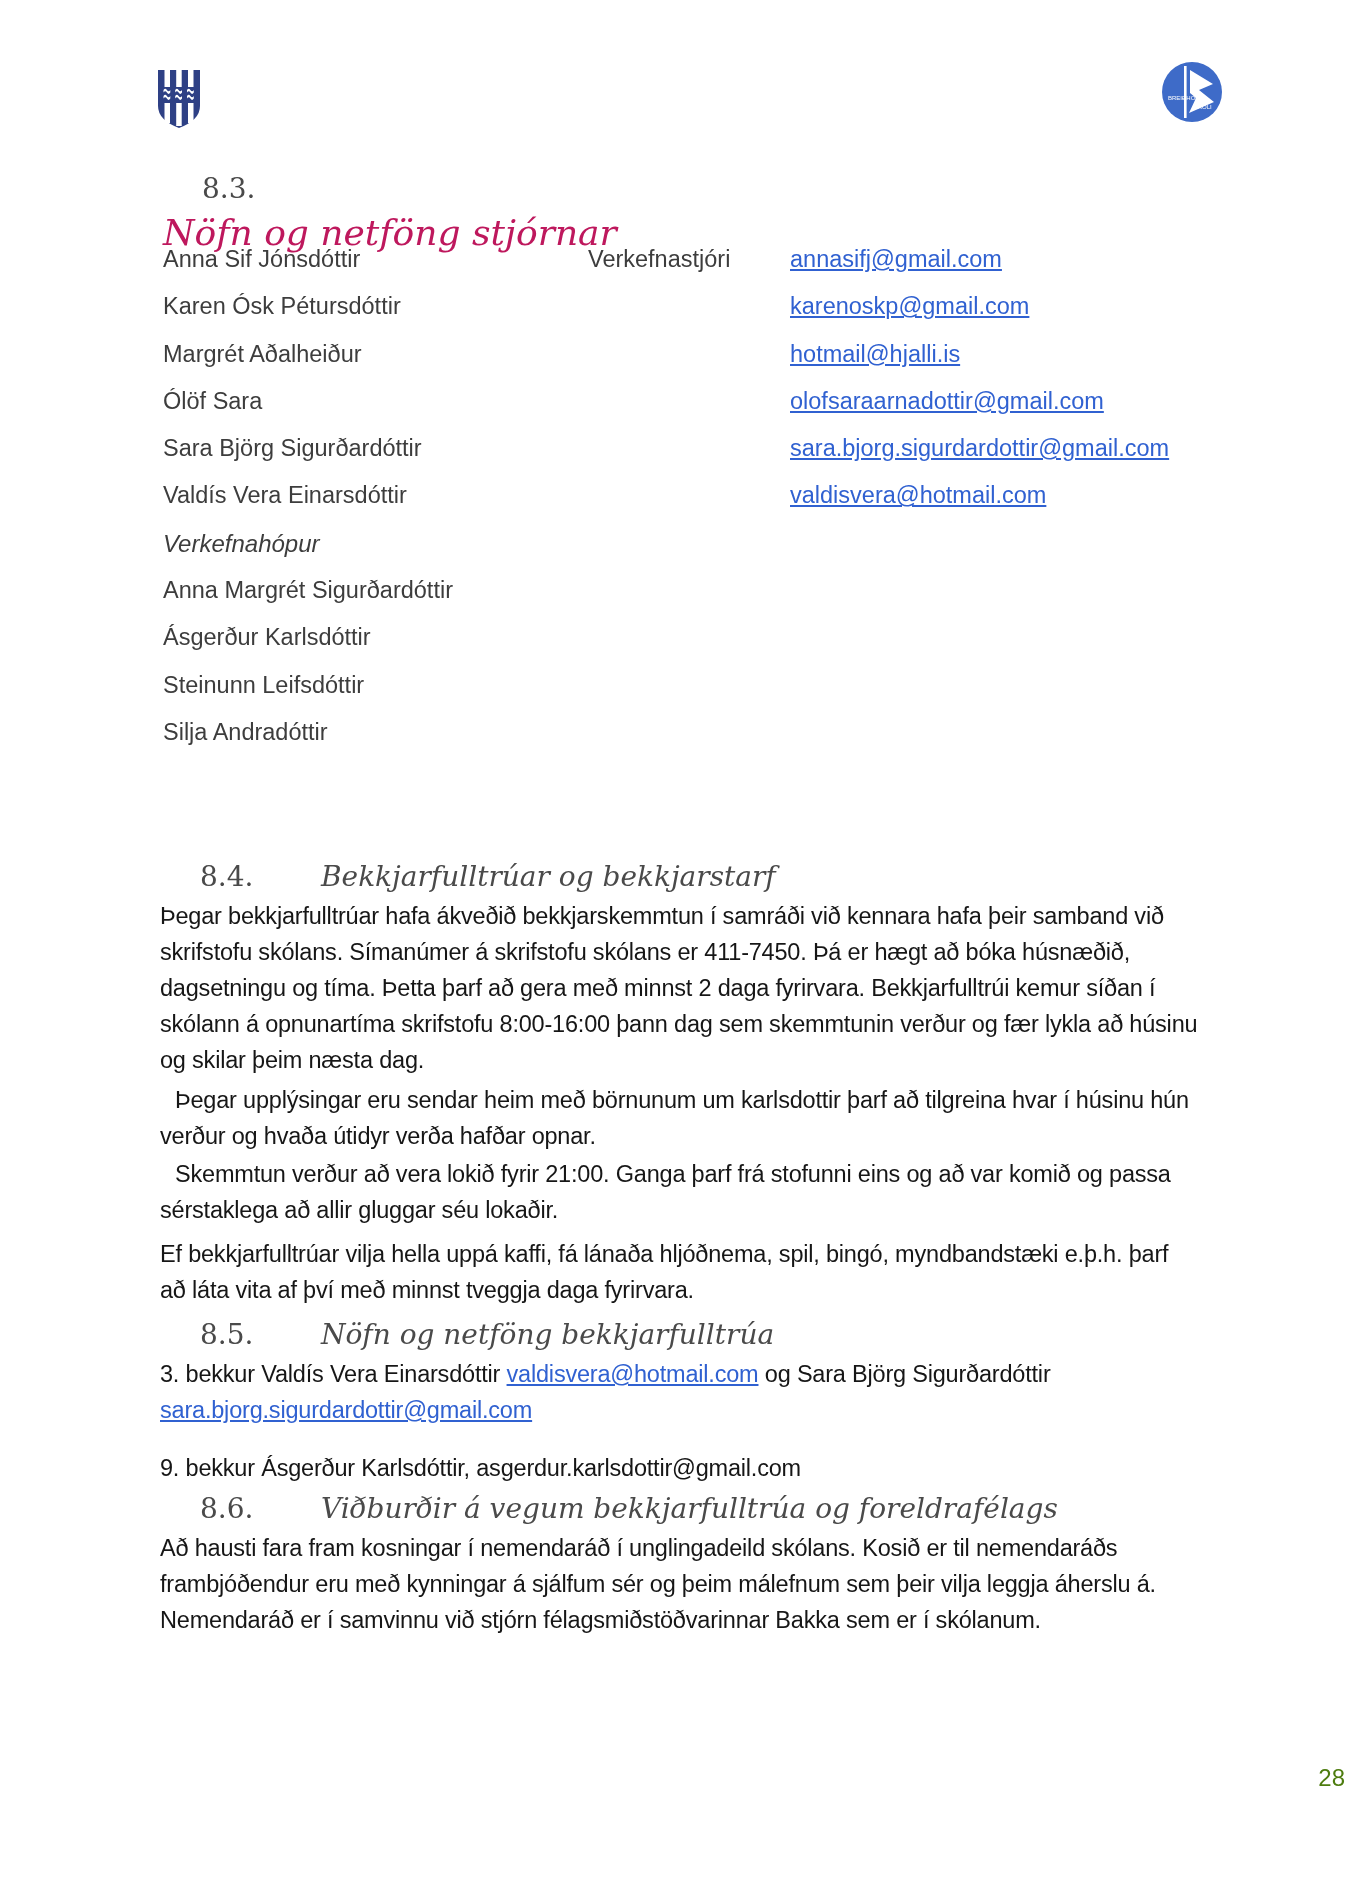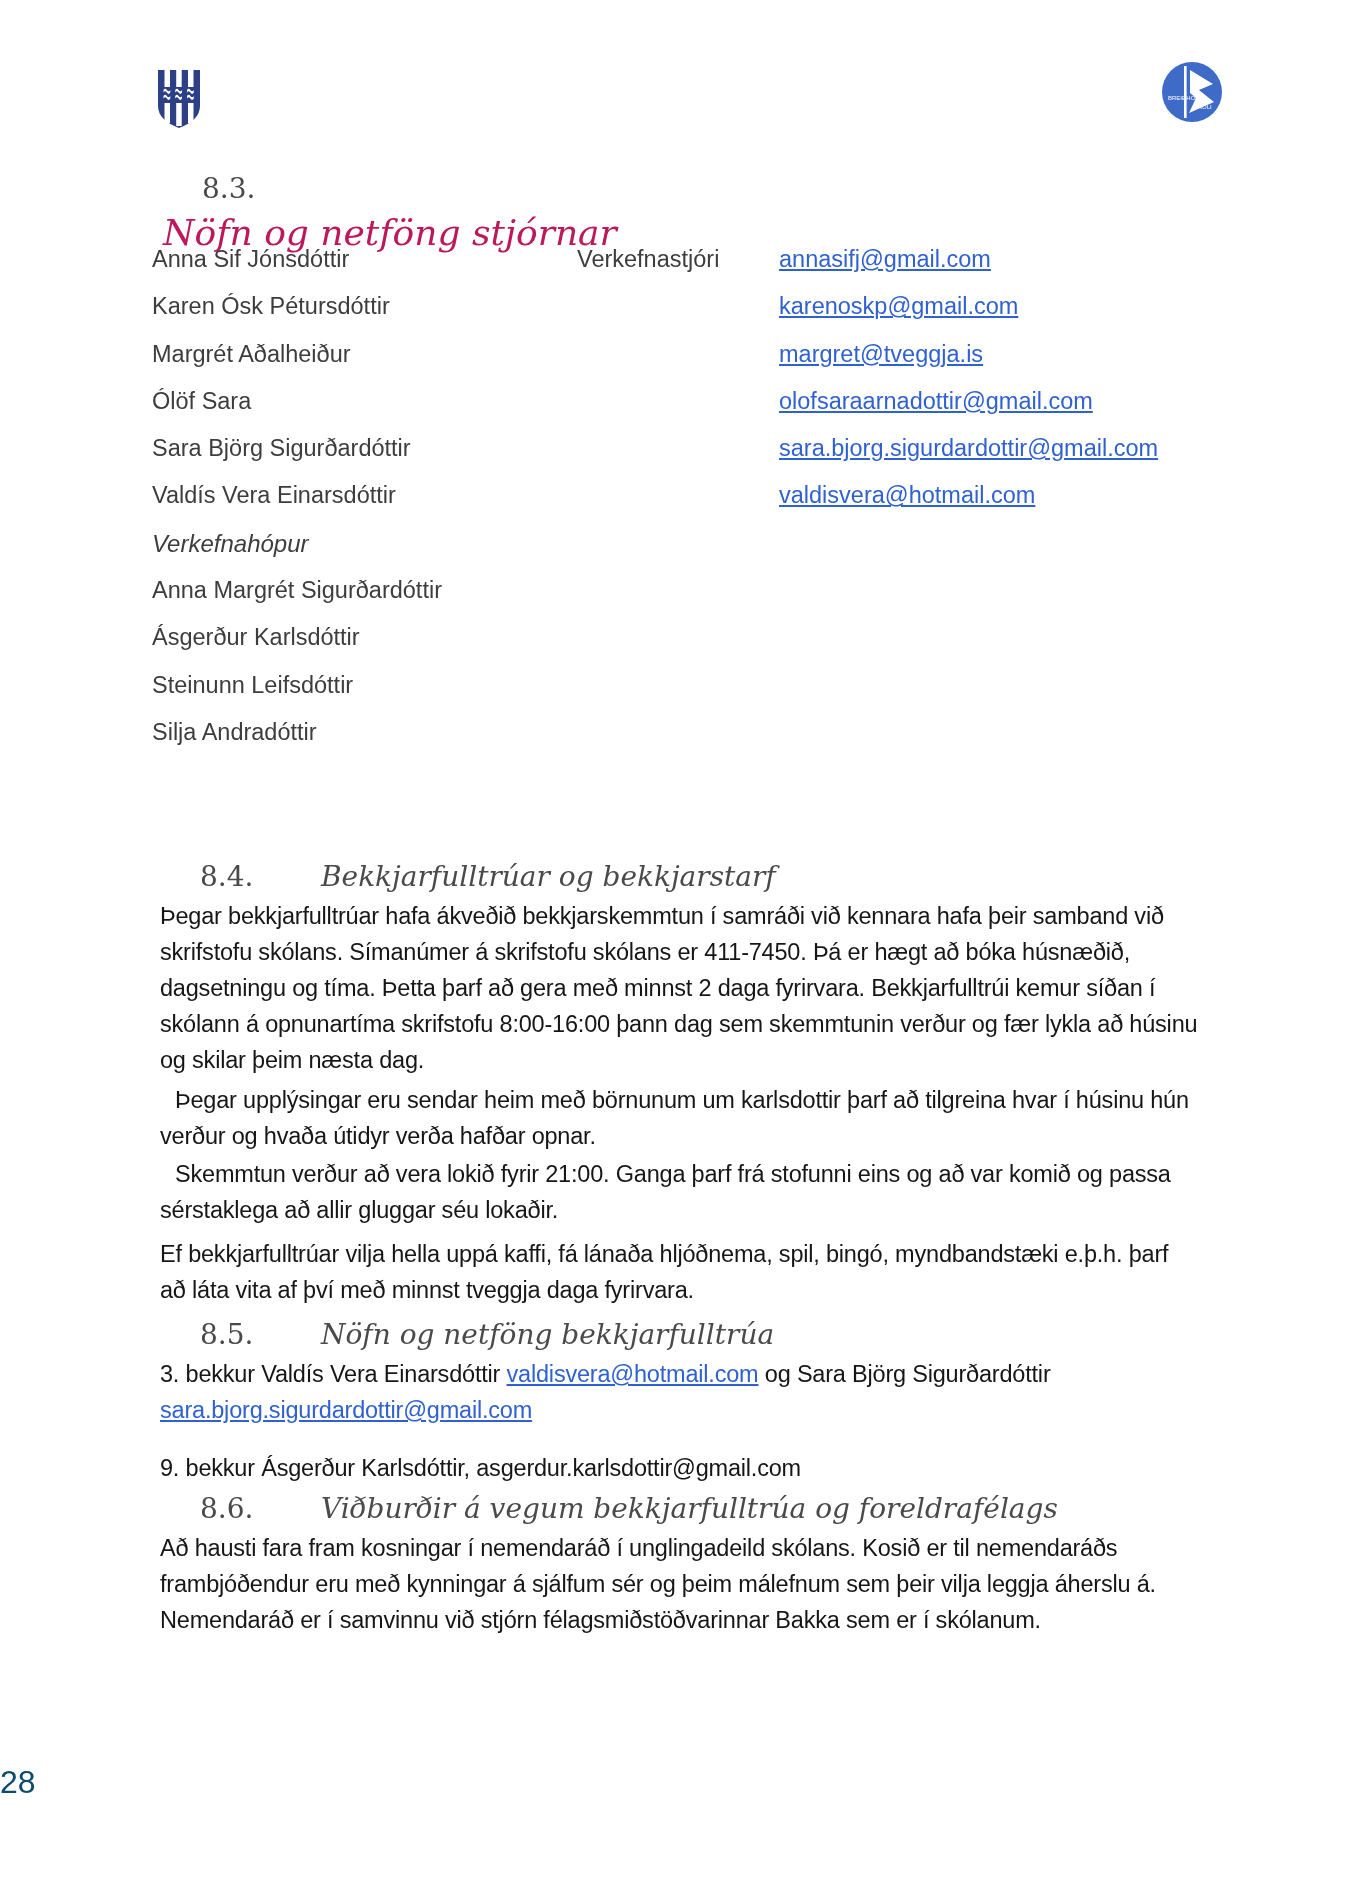--- a/index.html
+++ b/index.html
@@ -26,21 +26,21 @@
   .sec-head .ttl{font-style:italic;}
   .subtitle-line{
     position:absolute;
     font-family:"DejaVu Serif","Liberation Serif",serif;
     font-style:italic;
     font-size:36px;
     color:#be185d;
     white-space:nowrap;
   }
   
-  .people{position:absolute;left:152px;top:236px;width:1060px;}
+  .people{position:absolute;left:163px;top:236px;width:1060px;}
   .people .row{height:47.3px;line-height:47.3px;white-space:nowrap;}
   .people .name{
     display:inline-block;width:425px;
     font-size:23.5px;color:#3d3d3d;vertical-align:top;
   }
   .people .role{
     display:inline-block;width:202px;
     font-size:23.5px;color:#3d3d3d;vertical-align:top;
   }
   .people .sub{
@@ -53,21 +53,21 @@
   }
   
   .para{
     position:absolute;left:160px;width:1040px;
     font-size:23.5px;line-height:36px;letter-spacing:-0.2px;
     color:#161616;
   }
   .para.indent{text-indent:15px;}
   .pagenum{
     position:absolute;left:0;top:1764px;width:100%;
-    text-align:left;font-size:32px;color:#0c4a6e;
+    text-align:right;font-size:24px;color:#4d7c0f;
   }
 </style>
 </head>
 <body>
 
 <div class="page">
 
   <div class="logo-shield">
     <svg width="42" height="58" viewBox="0 0 42 58">
       <path d="M0,0 H42 V36 Q42 50 21 58 Q0 50 0 36 Z" fill="#2e4085"></path>
@@ -105,21 +105,21 @@
   <div class="subtitle-line" style="left:163px;top:212px;">Nöfn og netföng stjórnar</div>
 
   <div class="people">
     <div class="row">
       <span class="name">Anna Sif Jónsdóttir</span><span class="role">Verkefnastjóri</span><a class="email" href="#">annasifj@gmail.com</a>
     </div>
     <div class="row">
       <span class="name">Karen Ósk Pétursdóttir</span><span class="role"></span><a class="email" href="#">karenoskp@gmail.com</a>
     </div>
     <div class="row">
-      <span class="name">Margrét Aðalheiður</span><span class="role"></span><a class="email" href="#">margret@tveggja.is</a>
+      <span class="name">Margrét Aðalheiður</span><span class="role"></span><a class="email" href="#">hotmail@hjalli.is</a>
     </div>
     <div class="row">
       <span class="name">Ólöf Sara</span><span class="role"></span><a class="email" href="#">olofsaraarnadottir@gmail.com</a>
     </div>
     <div class="row">
       <span class="name">Sara Björg Sigurðardóttir</span><span class="role"></span><a class="email" href="#">sara.bjorg.sigurdardottir@gmail.com</a>
     </div>
     <div class="row">
       <span class="name">Valdís Vera Einarsdóttir</span><span class="role"></span><a class="email" href="#">valdisvera@hotmail.com</a>
     </div>

